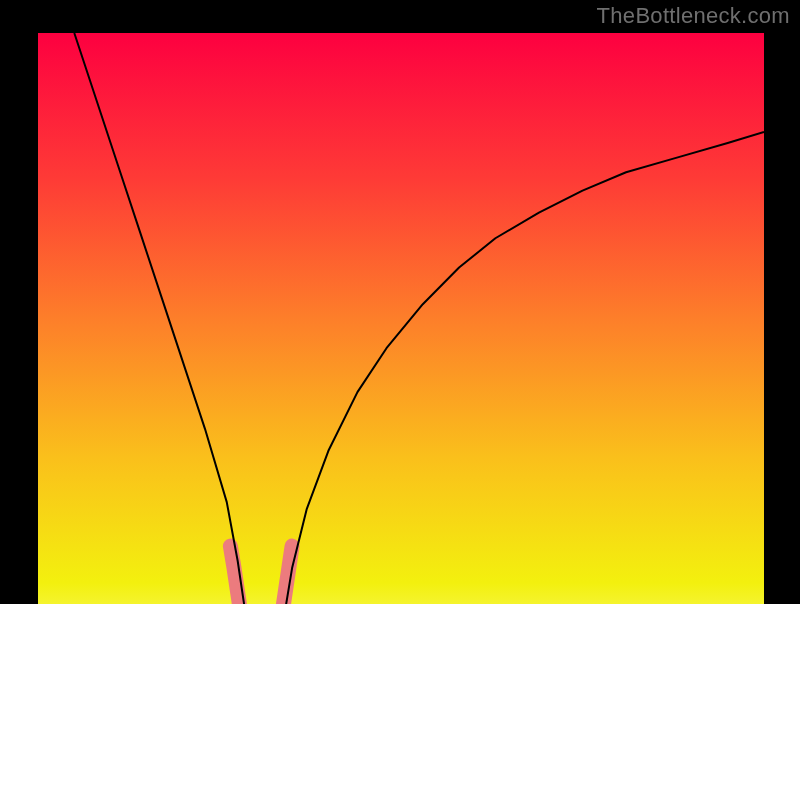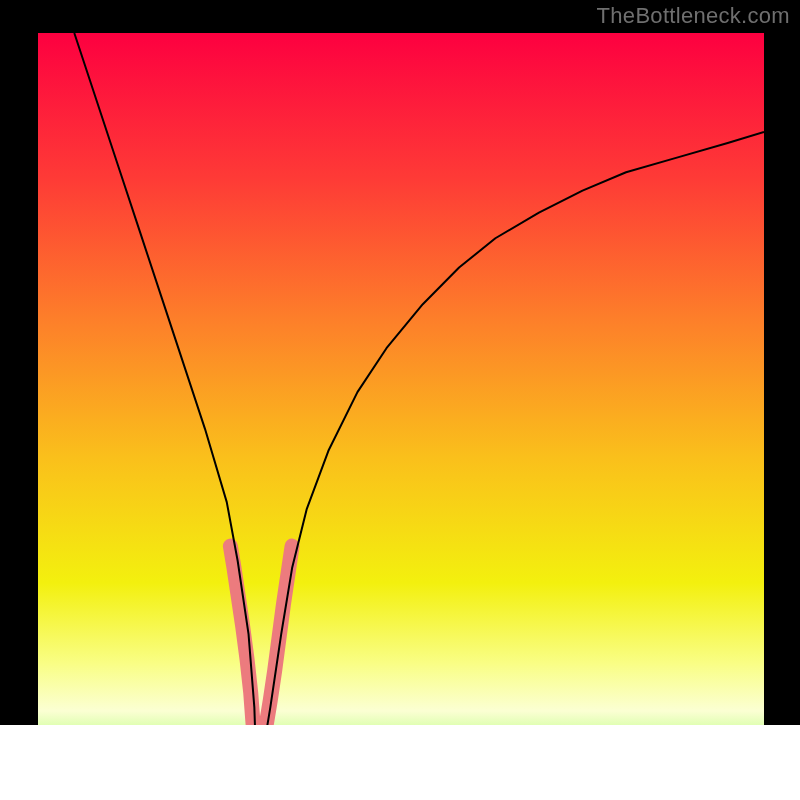--- a/index.html
+++ b/index.html
@@ -3,21 +3,21 @@
 <meta charset="utf-8">
 <style>
   body {
     margin: 0;
     padding: 0;
     background: #fff;
     font-family: Arial, Helvetica, sans-serif;
   }
   .chart-wrap {
     width: 800px;
-    height: 725px;
+    height: 604px;
     position: relative;
   }
   .watermark {
     position: absolute;
     top: 3px;
     right: 10px;
     color: #6f6f6f;
     font-size: 22px;
     letter-spacing: 0.3px;
     font-family: Arial, Helvetica, sans-serif;

